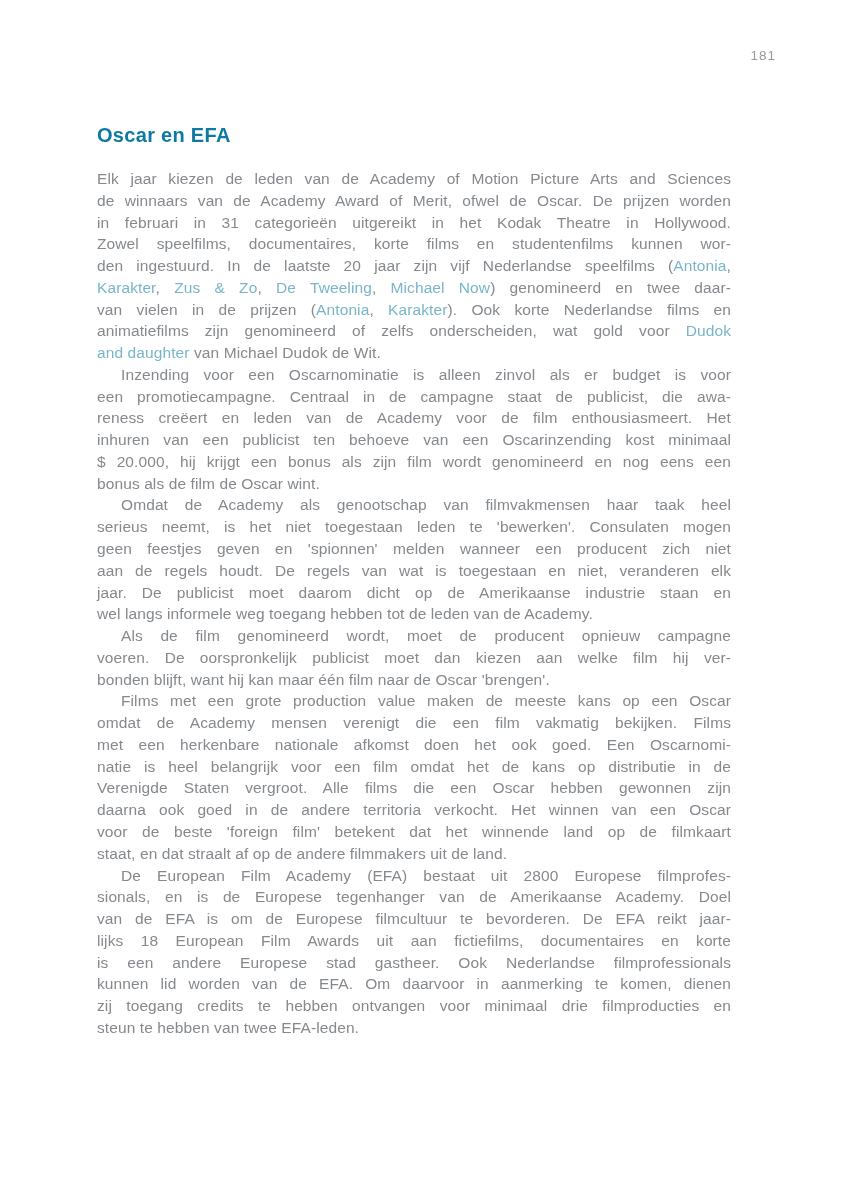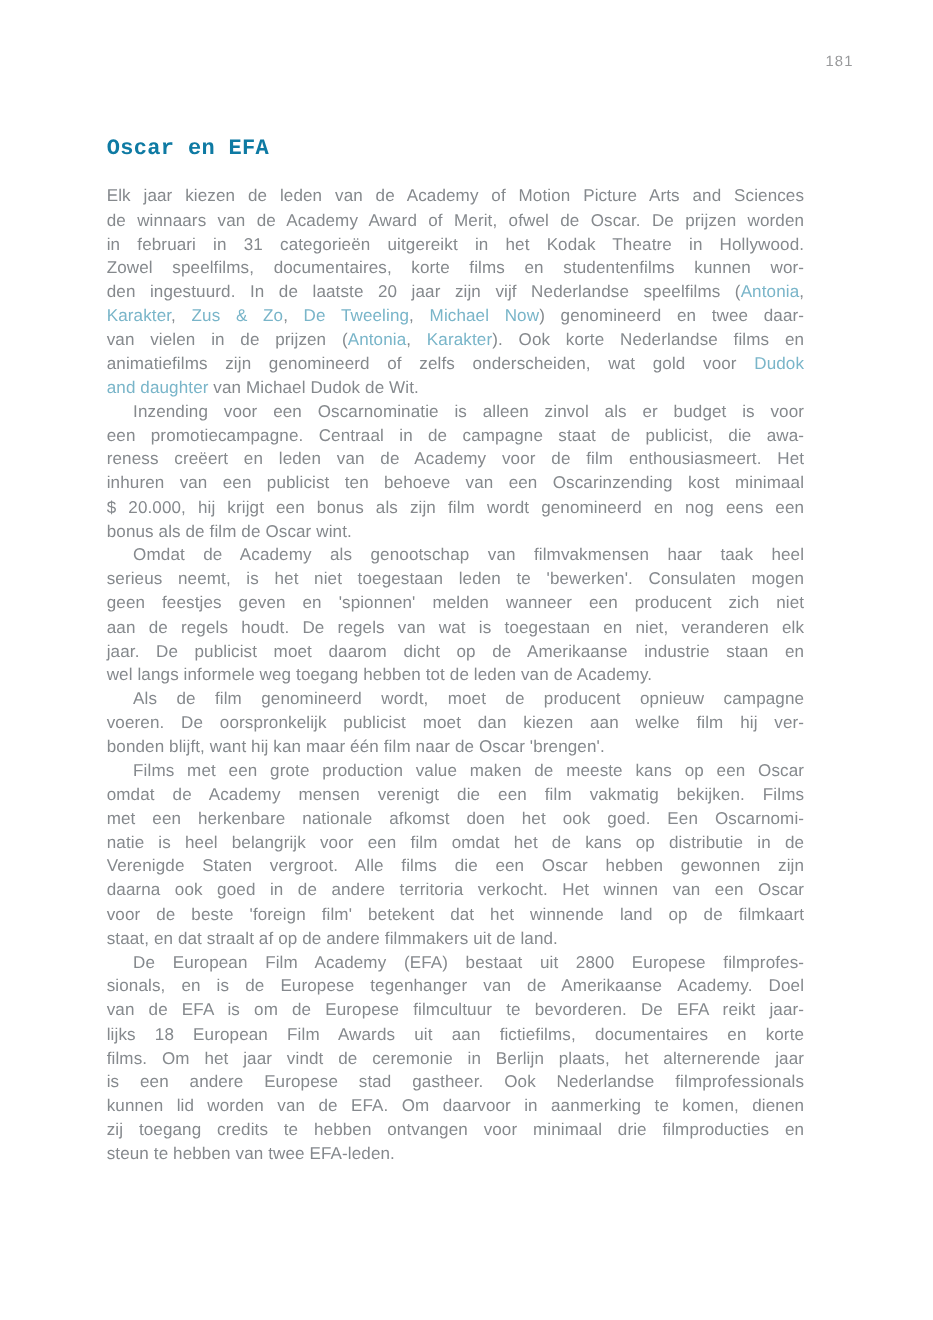--- a/index.html
+++ b/index.html
@@ -20,21 +20,20 @@
   }
   .page-number{
     position:absolute;top:48px;right:72px;
     font-size:13.5px;letter-spacing:1px;
     color:var(--c-pagenum);
   }
   .heading{
     position:absolute;left:97px;top:124px;
     font-size:20px;font-weight:bold;letter-spacing:0.3px;
     color:var(--c-heading);
-    font-family:Liberation Mono, monospace;
   }
   .text-block{
     position:absolute;left:97px;top:168px;width:634px;
     font-size:15.5px;line-height:21.76px;
     color:var(--c-body);
     letter-spacing:0.1px;
   }
   .line{
     text-align:justify;
     text-align-last:justify;
@@ -94,20 +93,19 @@
         <div class="line"><span>Verenigde Staten vergroot. Alle films die een Oscar hebben gewonnen zijn</span></div>
         <div class="line"><span>daarna ook goed in de andere territoria verkocht. Het winnen van een Oscar</span></div>
         <div class="line"><span>voor de beste 'foreign film' betekent dat het winnende land op de filmkaart</span></div>
         <div class="line final"><span>staat, en dat straalt af op de andere filmmakers uit de land.</span></div>
       </div>
       <div class="para">
         <div class="line indent"><span>De European Film Academy (EFA) bestaat uit 2800 Europese filmprofes-</span></div>
         <div class="line"><span>sionals, en is de Europese tegenhanger van de Amerikaanse Academy. Doel</span></div>
         <div class="line"><span>van de EFA is om de Europese filmcultuur te bevorderen. De EFA reikt jaar-</span></div>
         <div class="line"><span>lijks 18 European Film Awards uit aan fictiefilms, documentaires en korte</span></div>
-        <div class="line"><span>films. Om het jaar vindt de ceremonie in Berlijn plaats, het alternerende jaar</span></div>
         <div class="line"><span>is een andere Europese stad gastheer. Ook Nederlandse filmprofessionals</span></div>
         <div class="line"><span>kunnen lid worden van de EFA. Om daarvoor in aanmerking te komen, dienen</span></div>
         <div class="line"><span>zij toegang credits te hebben ontvangen voor minimaal drie filmproducties en</span></div>
         <div class="line final"><span>steun te hebben van twee EFA-leden.</span></div>
       </div>
     </div>
 </div>
 
 </body></html>

